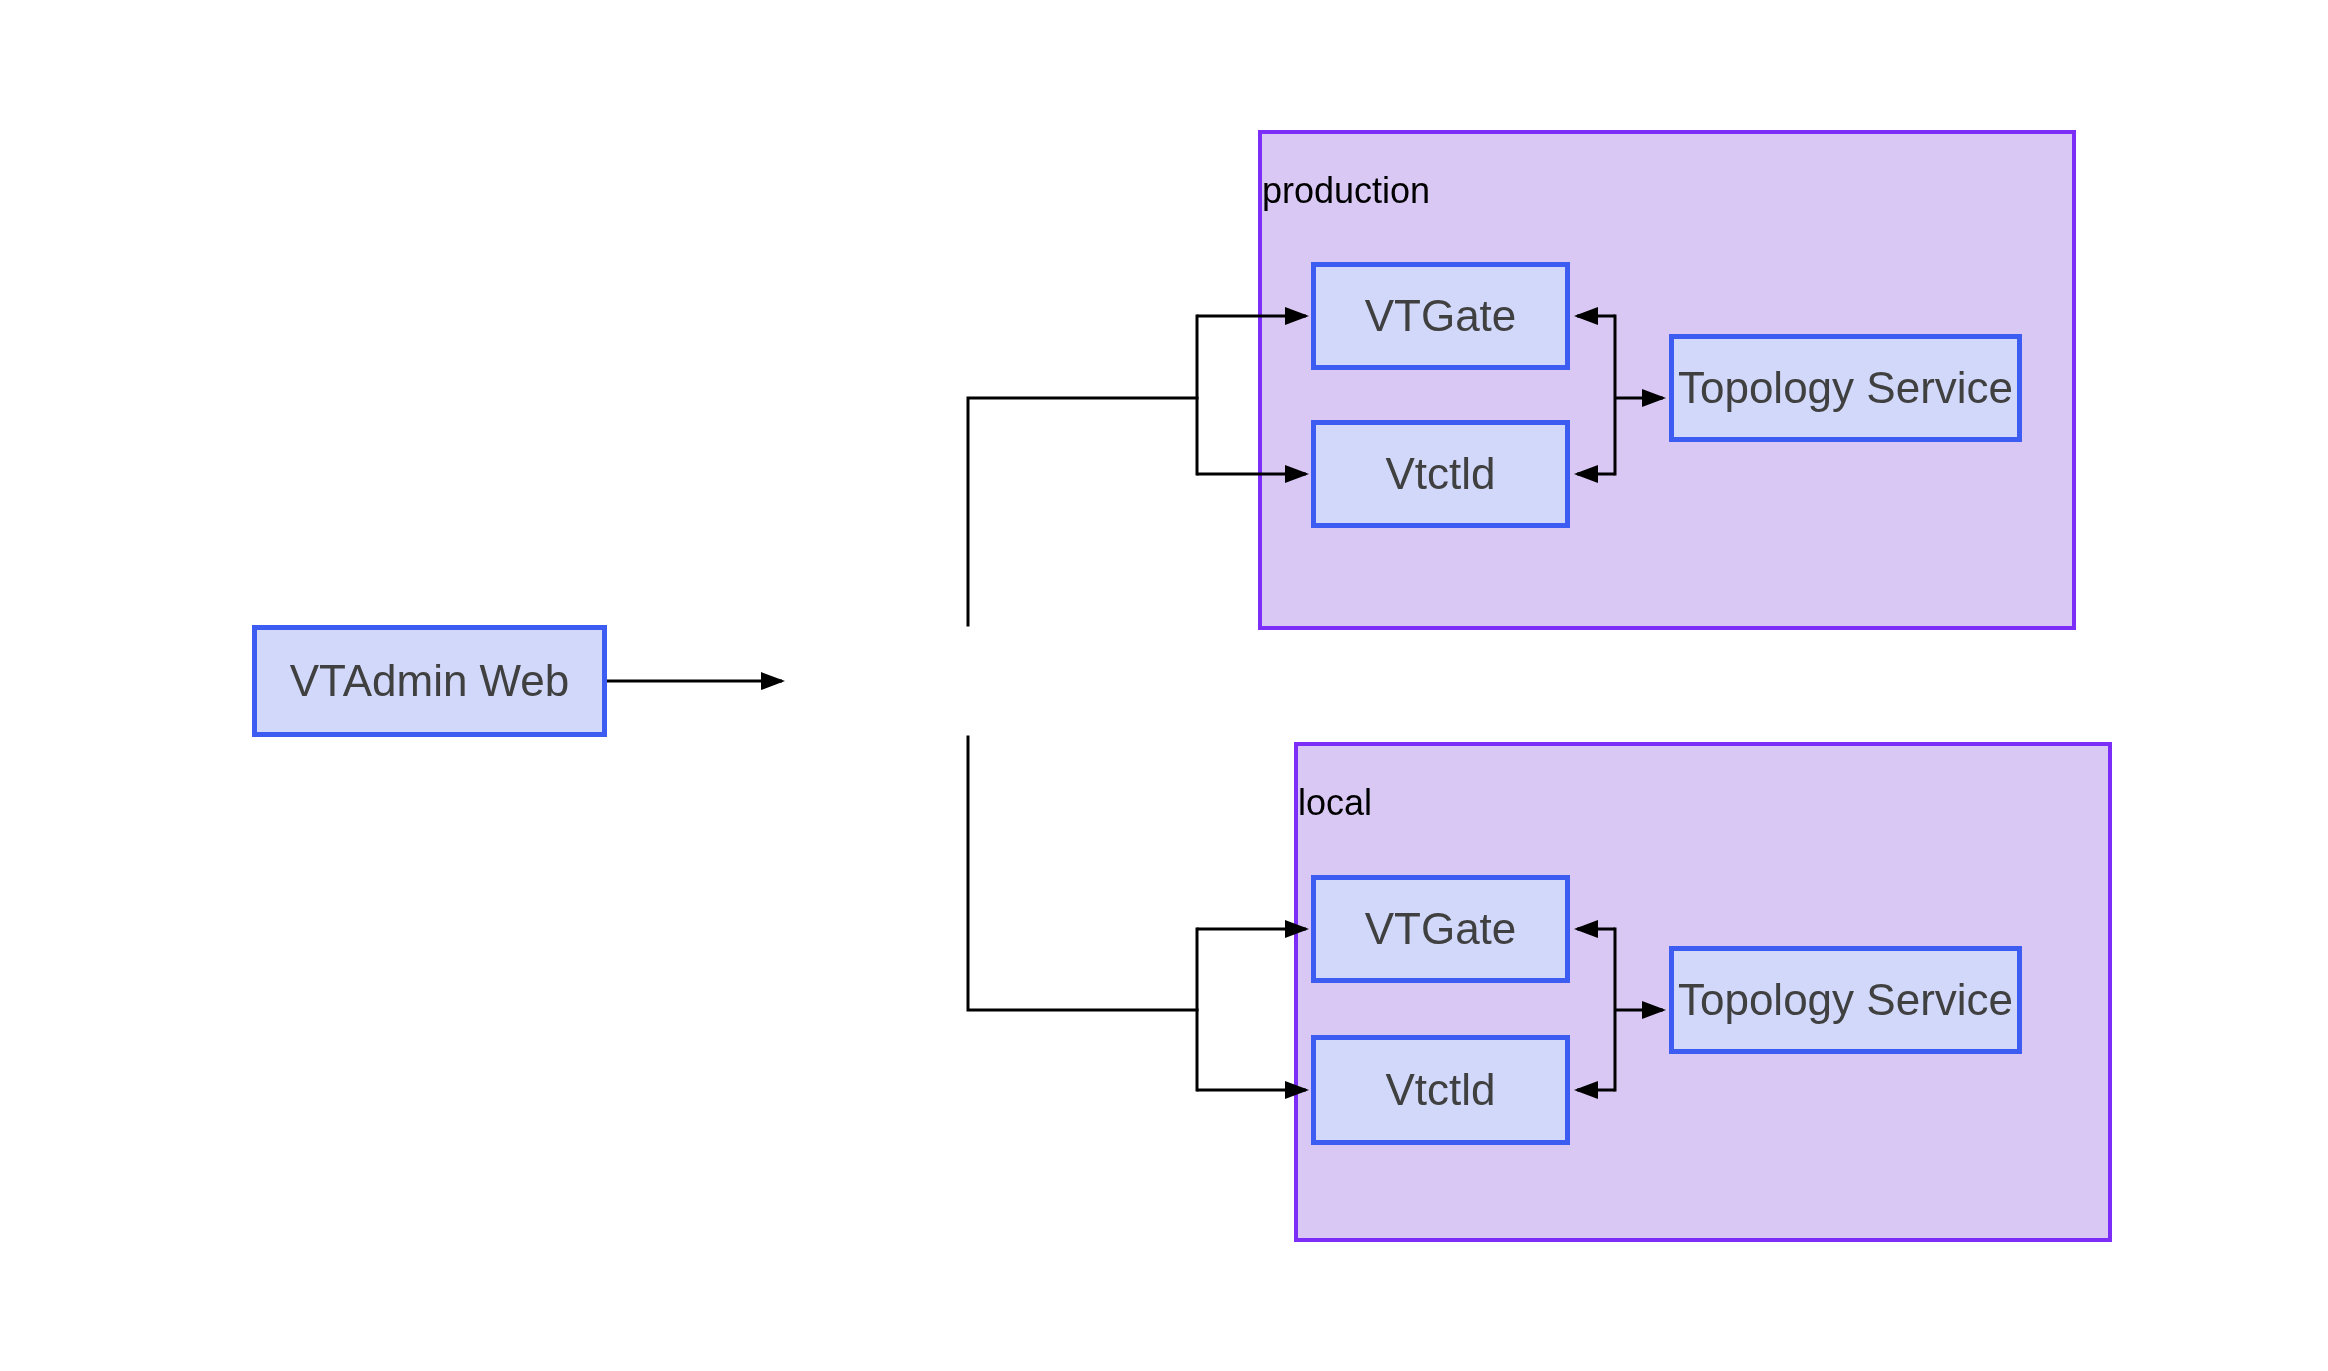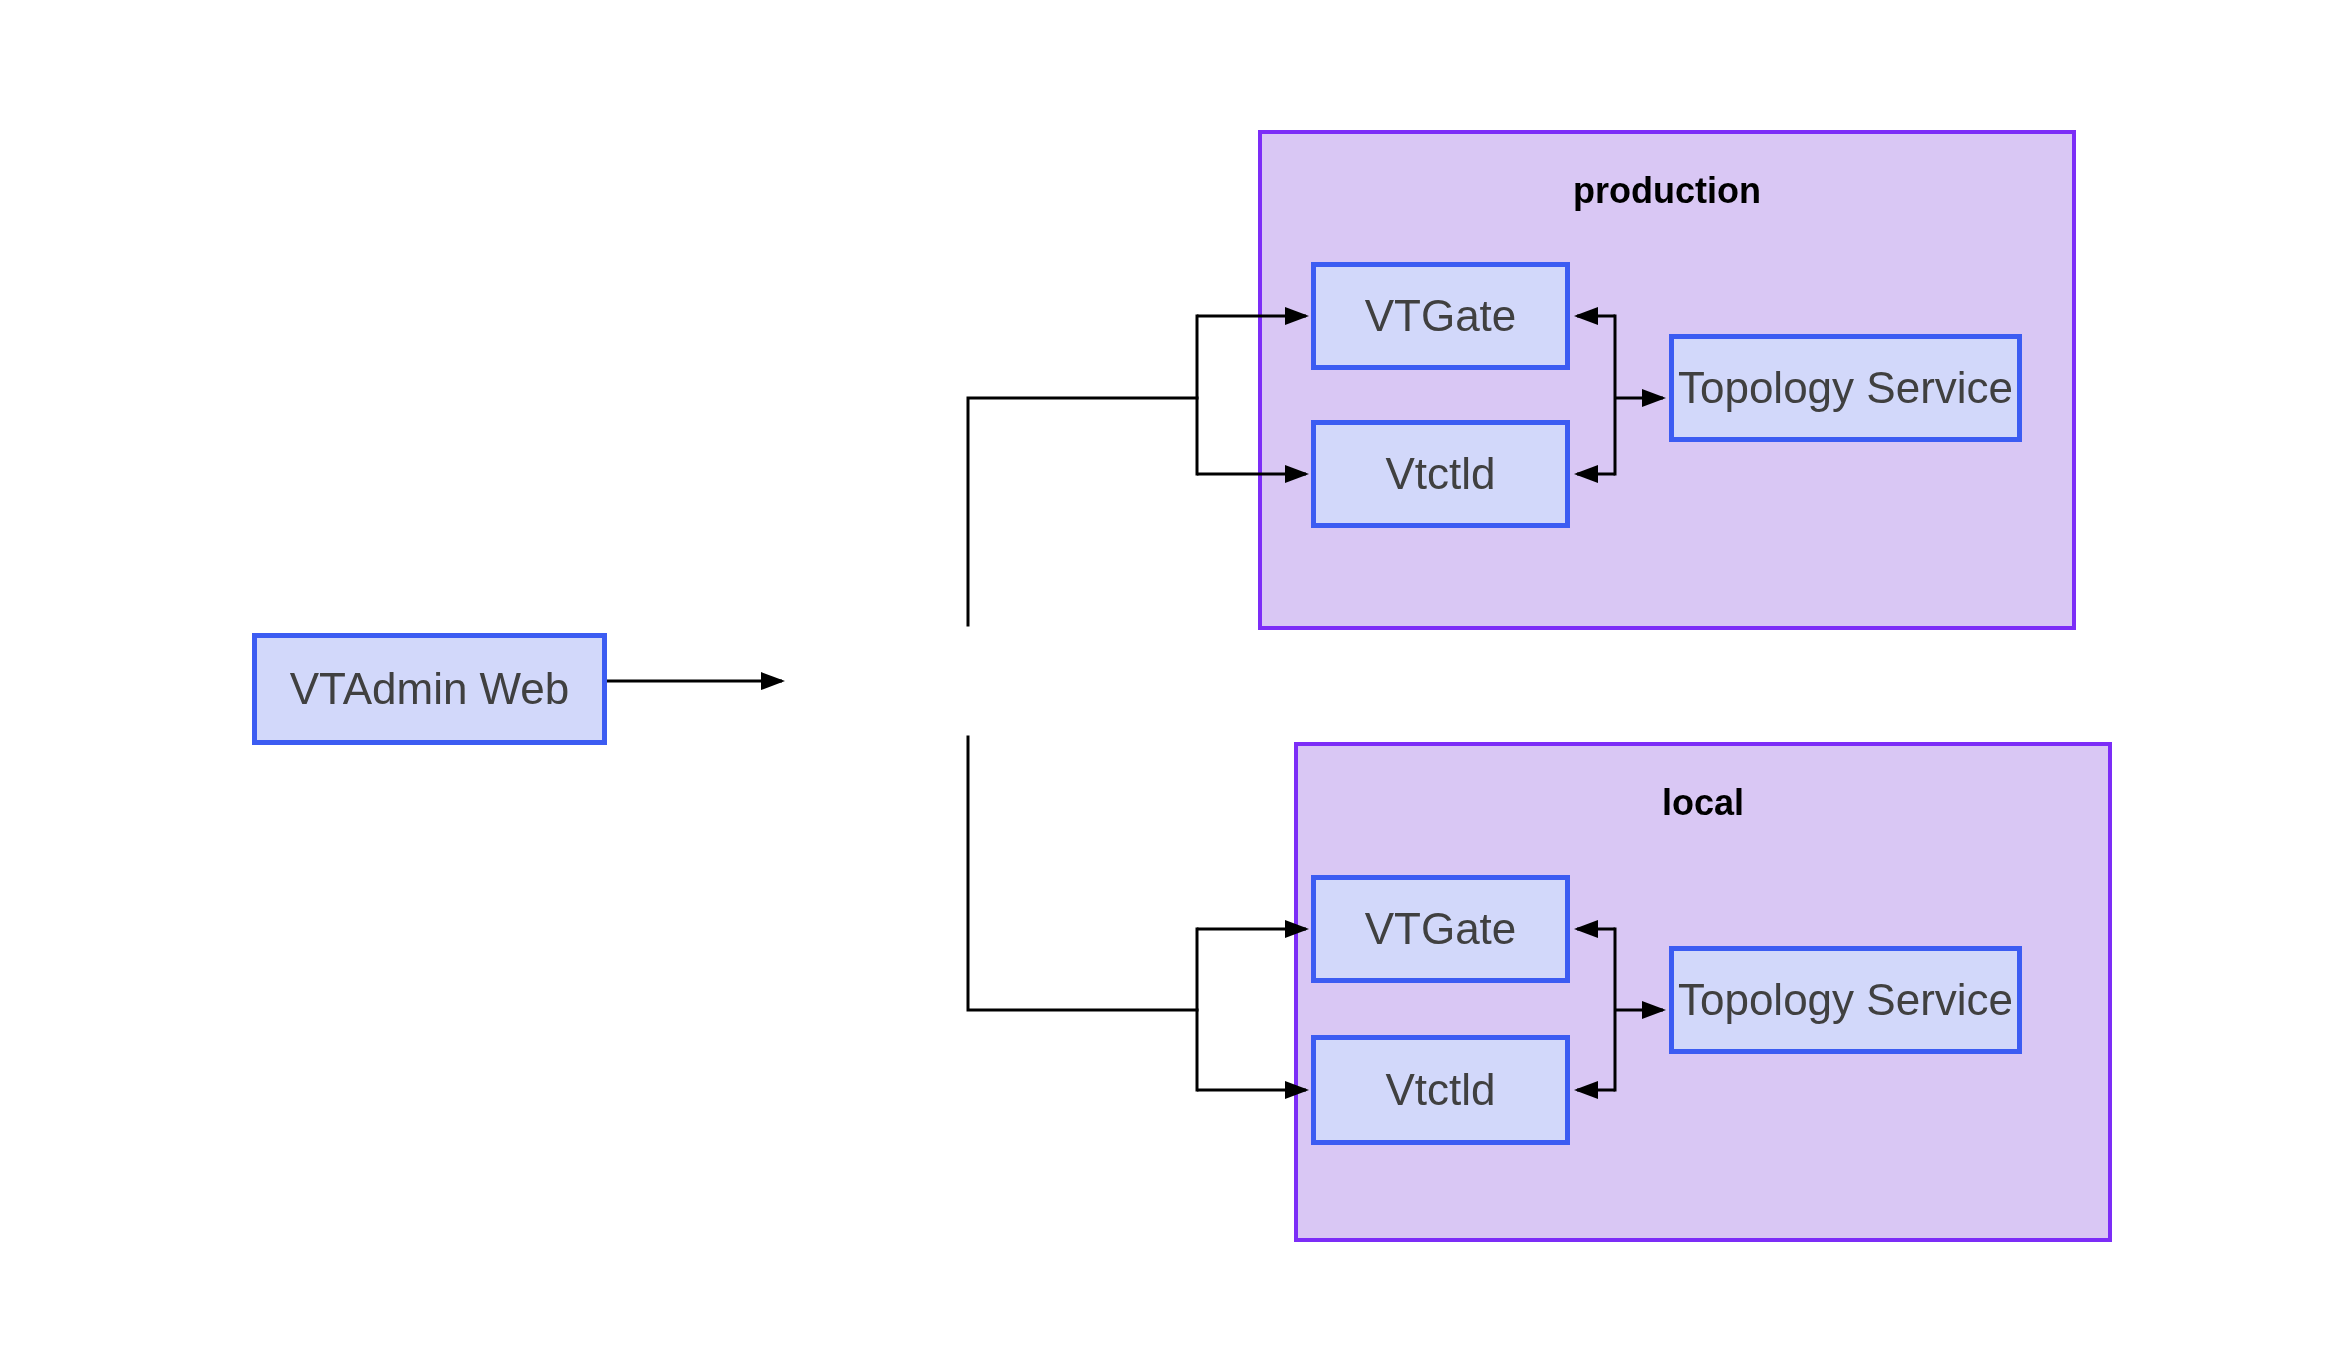--- a/index.html
+++ b/index.html
@@ -13,24 +13,22 @@
     overflow: hidden;
   }
   .cluster {
     position: absolute;
     box-sizing: border-box;
     background: #d9c7f4;
     border: 4px solid #7c2df7;
   }
   .cluster-title {
     margin-top: 36px;
-    text-align: center;
     font-size: 36px;
     color: #000000;
-    font-weight: bold;
   }
   #c-prod  { left: 1258px; top: 130px; width: 818px; height: 500px; }
   #c-local { left: 1258px; top: 742px; width: 818px; height: 500px; margin-left: 36px; }
 
   .edges {
     position: absolute;
     left: 0; top: 0;
     width: 2328px; height: 1371px;
     pointer-events: none;
   }
@@ -46,21 +44,21 @@
     box-sizing: border-box;
     background: #d2d8fa;
     border: 5px solid #3c5cf2;
     display: flex;
     align-items: center;
     justify-content: center;
     font-size: 44px;
     color: #404040;
     white-space: nowrap;
   }
-  #n-web     { left: 252px;  top: 625px;  width: 355px; height: 112px; margin-top: 8px; }
+  #n-web     { left: 252px;  top: 625px;  width: 355px; height: 112px; }
   #n-api     { left: 786px;  top: 625px;  width: 355px; height: 112px; }
   #n-pvtgate { left: 1311px; top: 262px;  width: 259px; height: 108px; }
   #n-pvtctld { left: 1311px; top: 420px;  width: 259px; height: 108px; }
   #n-ptopo   { left: 1669px; top: 334px;  width: 353px; height: 108px; }
   #n-lvtgate { left: 1311px; top: 875px;  width: 259px; height: 108px; }
   #n-lvtctld { left: 1311px; top: 1035px; width: 259px; height: 110px; }
   #n-ltopo   { left: 1669px; top: 946px;  width: 353px; height: 108px; }
 </style>
 </head>
 <body>

